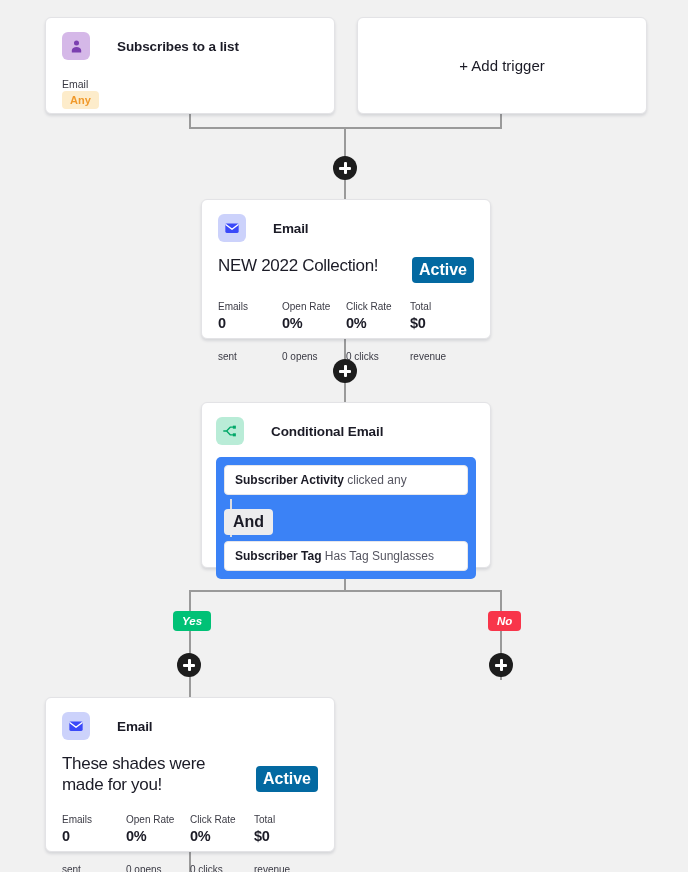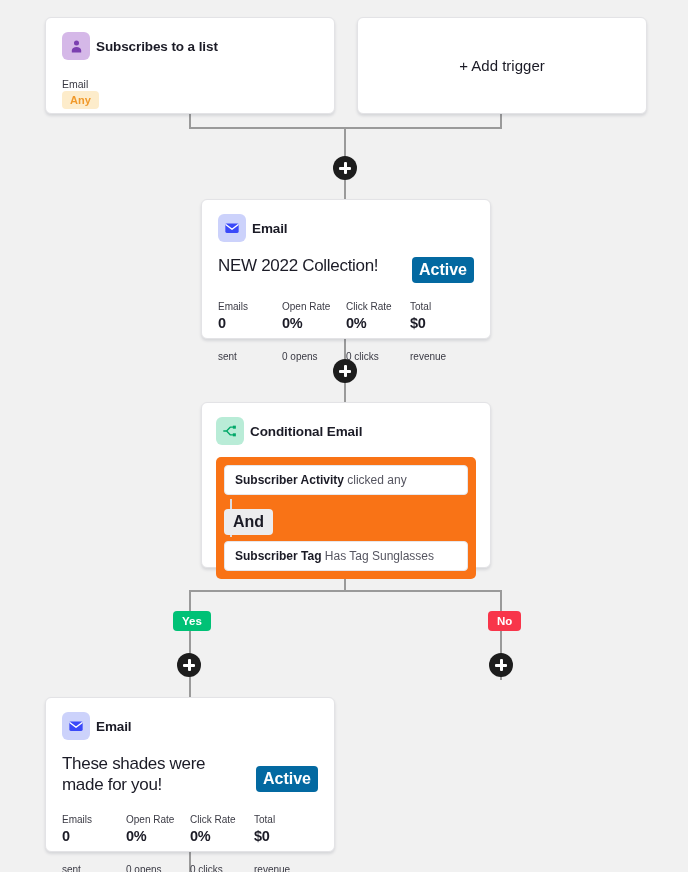--- a/index.html
+++ b/index.html
@@ -61,21 +61,21 @@
     border: 1px solid #e3e3e6;
     border-radius: 6px;
     box-shadow: 0 2px 3px rgba(30,35,60,0.13);
     z-index: 4;
     box-sizing: border-box;
   }
 
   .card-head {
     display: flex;
     align-items: center;
-    gap: 6px;
+    gap: 27px;
   }
   .node-icon {
     width: 28px;
     height: 28px;
     border-radius: 6px;
     display: flex;
     align-items: center;
     justify-content: center;
     flex: 0 0 auto;
   }
@@ -184,21 +184,21 @@
 
   
   #split-card {
     left: 201px; top: 402px;
     width: 290px; height: 166px;
     padding: 14px 14px 16px;
   }
   .conditions {
     position: relative;
     margin-top: 12px;
-    background: #f97316;
+    background: #3b82f6;
     border-radius: 5px;
     padding: 8px;
   }
   .cond-line {
     position: absolute;
     left: 14px;
     top: 42px;
     width: 2px;
     height: 38px;
     background: #dcdce0;
@@ -232,20 +232,21 @@
 
   
   .branch-badge {
     position: absolute;
     border-radius: 4px;
     padding: 4px 9px;
     font-size: 11.5px;
     font-weight: bold;
     color: #ffffff;
     z-index: 5;
+    font-style: italic;
   }
   .branch-yes { background: #00c176; }
   .branch-no  { background: #f8354a; }
 </style>
 </head>
 <body>
 
 <div id="canvas">
 
   <div class="line-v" style="left:189px; top:114px; height:15px;"></div>

